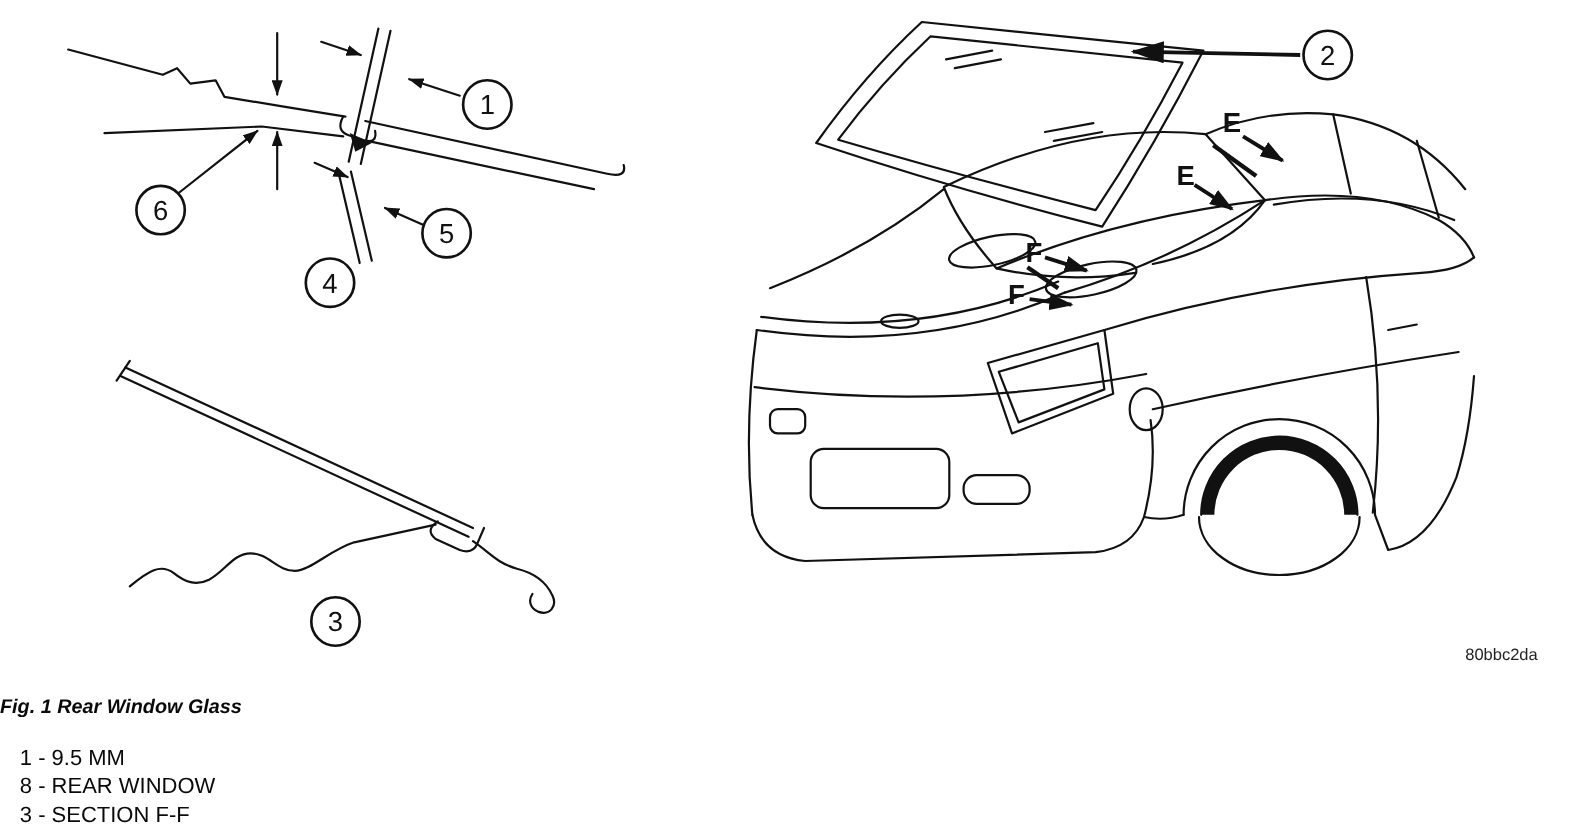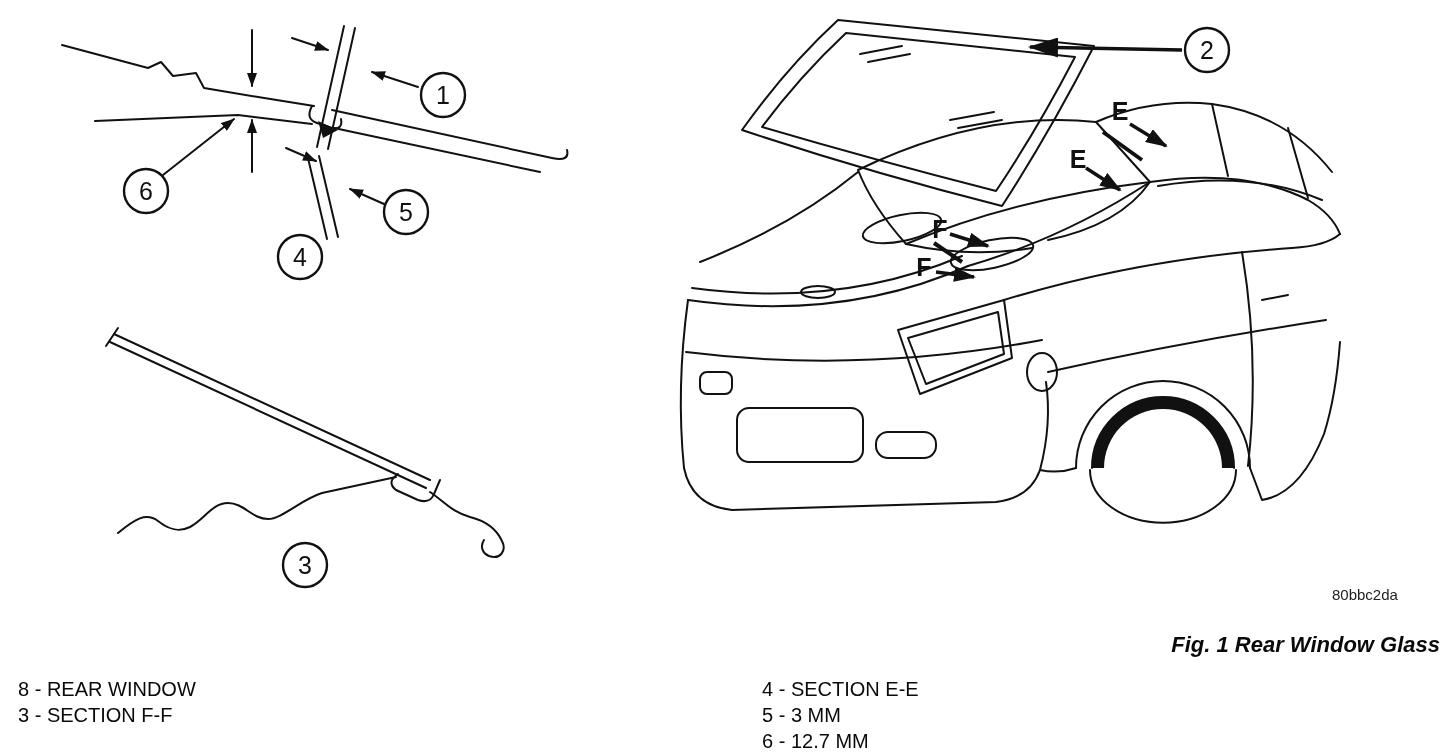--- a/index.html
+++ b/index.html
@@ -4,21 +4,21 @@
 <style>
   * { margin:0; padding:0; box-sizing:border-box; }
   html, body { background:#ffffff; }
   .page {
     position:relative; width:1440px; height:756px; background:#ffffff;
     font-family:"Liberation Sans", sans-serif; color:#0a0a0a; overflow:hidden;
   }
   .drawing { position:absolute; top:0; left:0; }
   .caption {
     position:absolute; top:632px; left:0; width:100%;
-    text-align:right; font-size:22px; font-weight:bold; font-style:italic;
+    text-align:left; font-size:18px; font-weight:bold; font-style:italic;
   }
   .legend { position:absolute; top:676px; left:0; width:100%; height:80px; }
   .legend-col { position:absolute; top:0; font-size:20px; line-height:26px; }
   .legend-col-left { left:18px; }
   .legend-col-right { left:762px; }
 
   svg .ln { stroke:#111; stroke-width:2; fill:none; stroke-linecap:round; stroke-linejoin:round; }
   svg .ln-thick { stroke:#111; stroke-width:4; fill:none; stroke-linecap:butt; }
   svg .arrow2 { stroke:#111; stroke-width:3.5; fill:none; }
   svg .callout-circle { fill:#ffffff; stroke:#111; stroke-width:2.4; }
@@ -174,23 +174,19 @@
       </g>
     </g>
 
     <text class="code-text" x="1332" y="600">80bbc2da</text>
   </svg>
 
   <div class="caption">Fig. 1 Rear Window Glass</div>
 
   <div class="legend">
     <div class="legend-col legend-col-left">
+      <div class="legend-item">1 - 9.5 MM</div>
       <div class="legend-item">8 - REAR WINDOW</div>
       <div class="legend-item">3 - SECTION F-F</div>
-    </div>
-    <div class="legend-col legend-col-right">
-      <div class="legend-item">4 - SECTION E-E</div>
-      <div class="legend-item">5 - 3 MM</div>
-      <div class="legend-item">6 - 12.7 MM</div>
     </div>
   </div>
 
 </div>
 
 </body></html>

